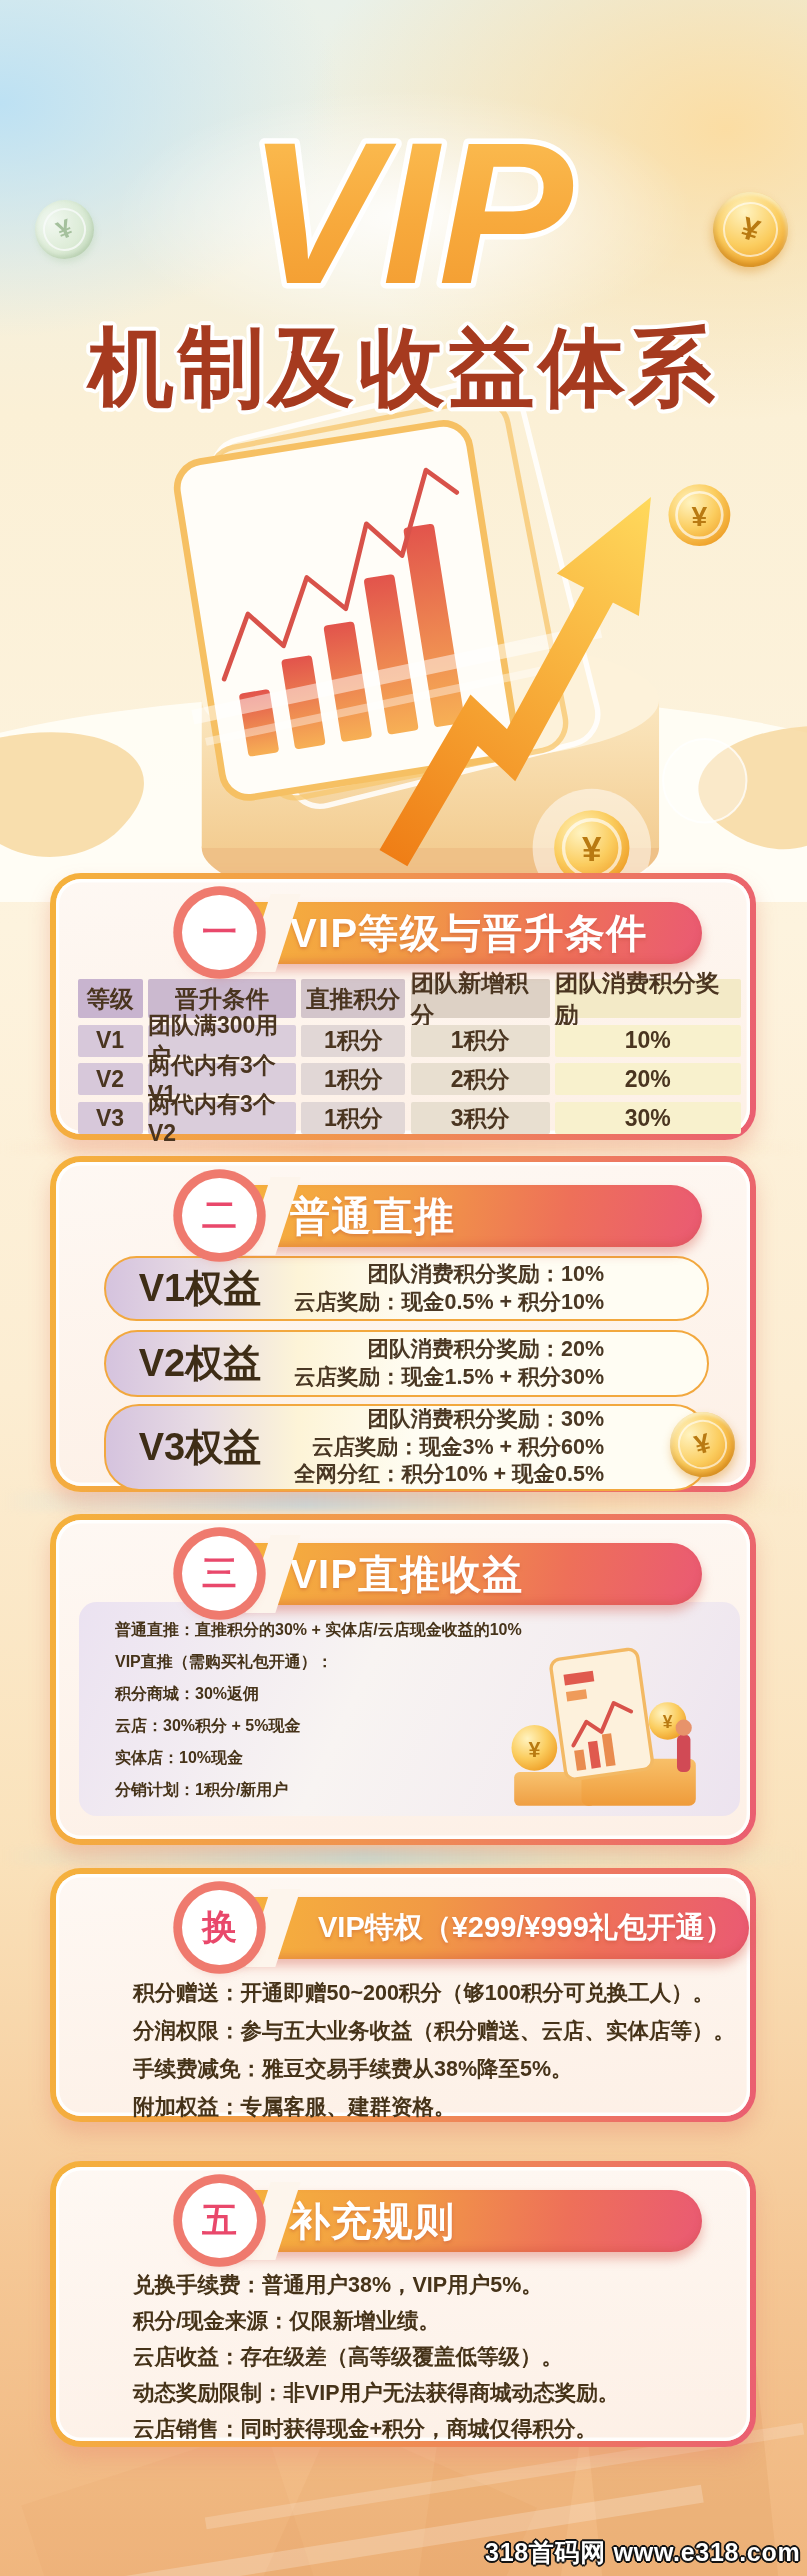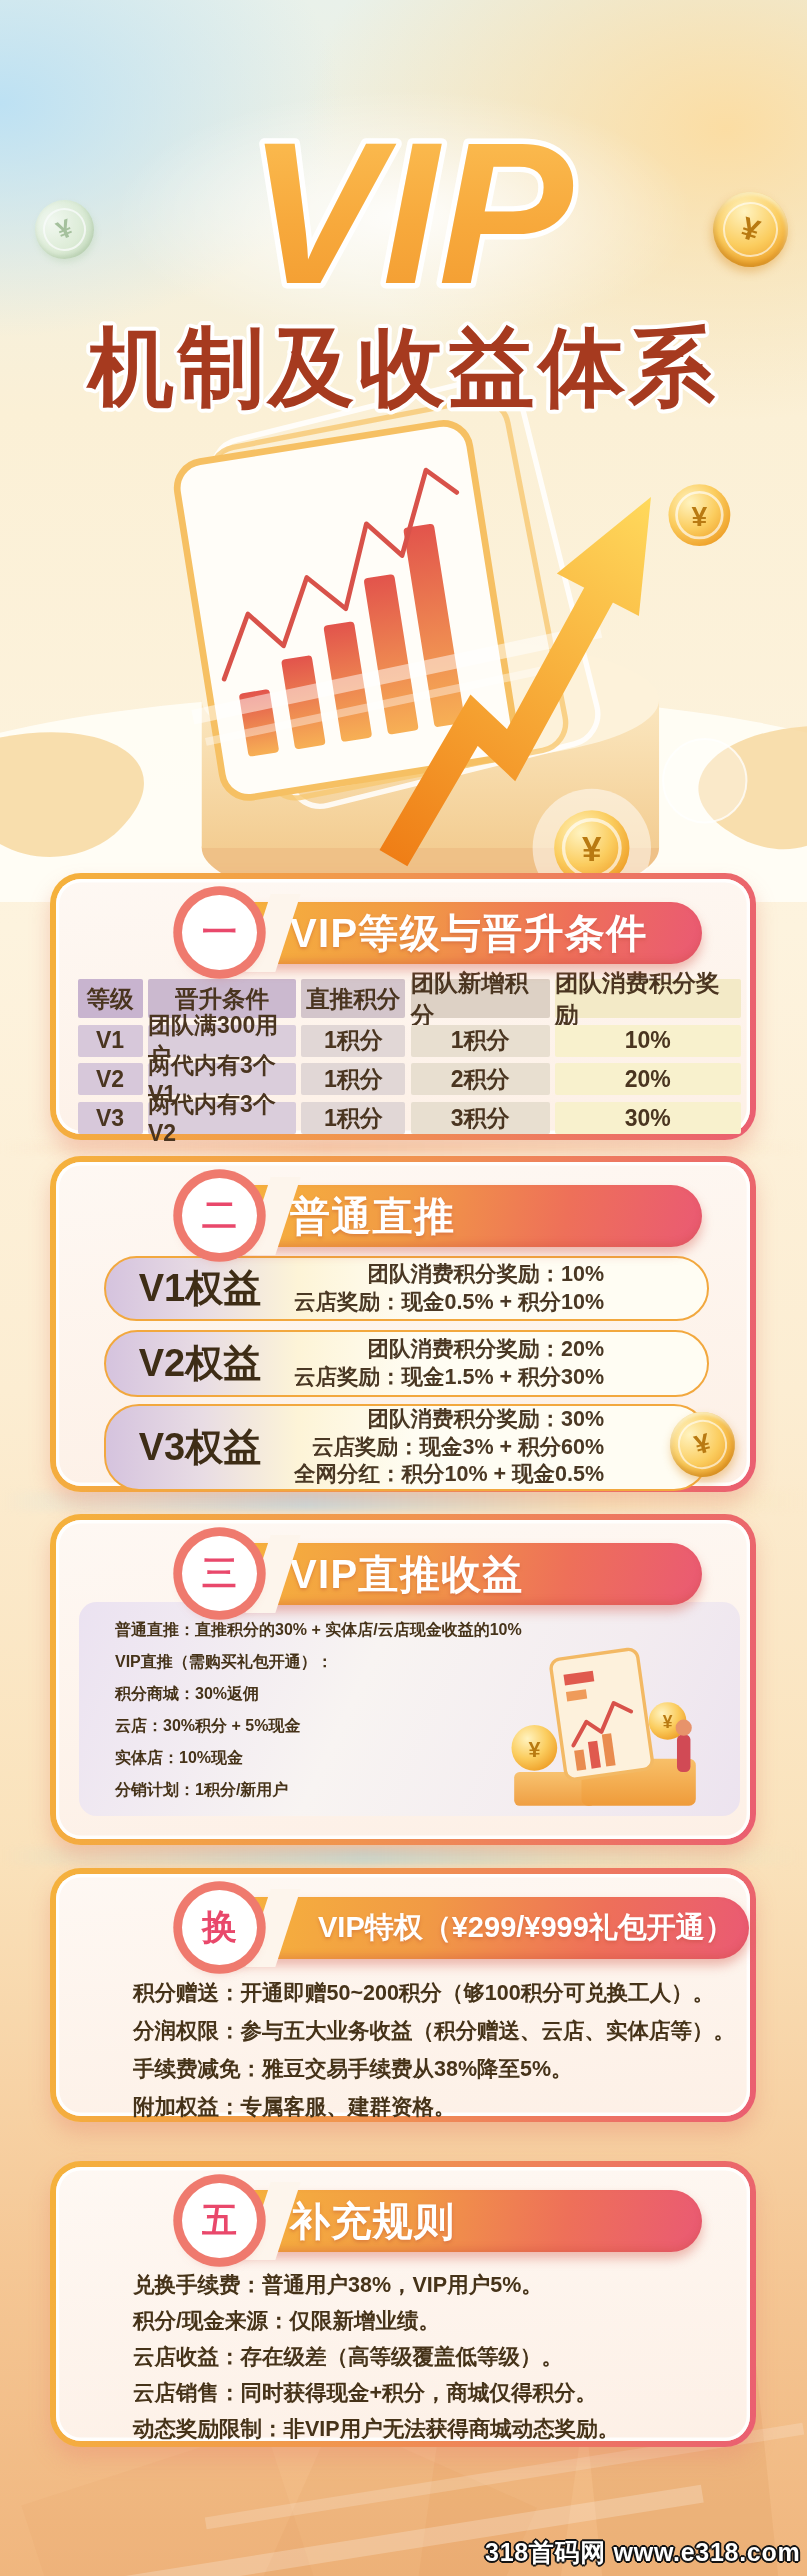--- a/index.html
+++ b/index.html
@@ -353,19 +353,19 @@
   </div>
   <span class="notch"></span>
   <div class="badge">
       <i>五</i>
     </div>
 
   <div class="plain-lines">
     <span>兑换手续费：普通用户38%，VIP用户5%。</span>
     <span>积分/现金来源：仅限新增业绩。</span>
     <span>云店收益：存在级差（高等级覆盖低等级）。</span>
+    <span>动态奖励限制：非VIP用户无法获得商城动态奖励。</span>
     <span>云店销售：同时获得现金+积分，商城仅得积分。</span>
-    <span>动态奖励限制：非VIP用户无法获得商城动态奖励。</span>
   </div>
 </section>
 
 <div class="watermark">318首码网 www.e318.com</div>
 
 
 </body></html>

